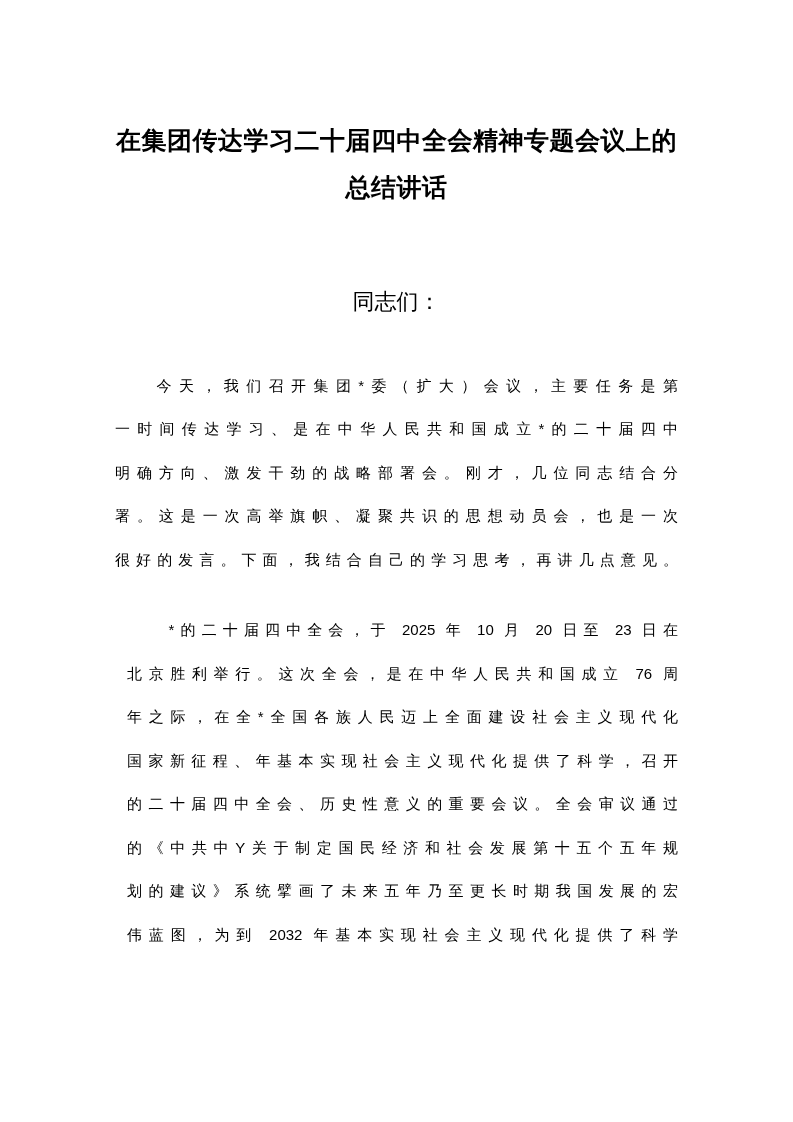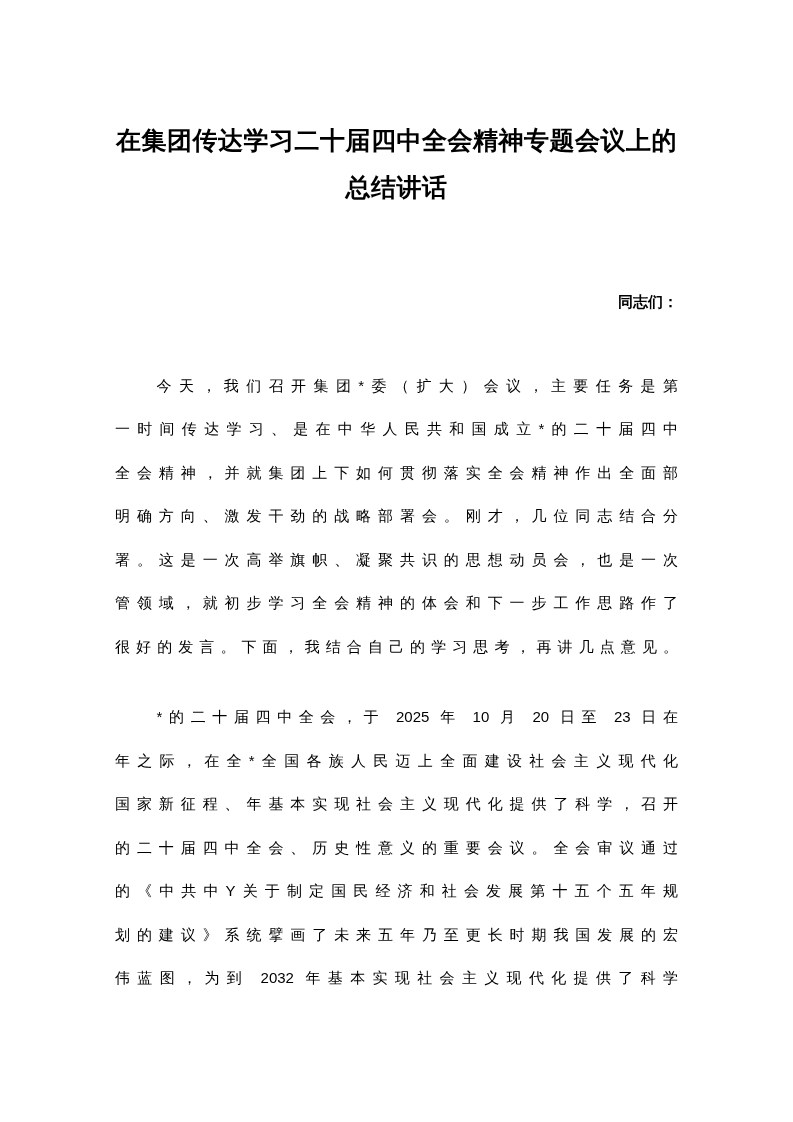--- a/index.html
+++ b/index.html
@@ -22,31 +22,30 @@
   .title-block {
     margin-top: 117px;
     font-size: 25px;
     line-height: 47px;
     font-weight: bold;
     text-align: center;
     letter-spacing: 0.5px;
   }
   .salutation {
     margin-top: 69px;
-    font-size: 15px;
+    font-size: 22px;
     line-height: 43.5px;
-    text-align: right;
-    font-weight: bold;
+    text-align: center;
   }
   .para {
     font-size: 15px;
     line-height: 43.5px;
   }
   .para-1 { margin-top: 40px; }
-  .para-2 { margin-top: 27px; }
+  .para-2 { margin-top: 27px; margin-left: 12px; }
   .line {
     text-align: justify;
     text-align-last: justify;
     text-justify: inter-character;
     white-space: normal;
   }
   .line.indent {
     text-indent: 41.6px;
   }
 </style>
@@ -59,29 +58,28 @@
     <div class="title-block">
       <div class="title-line">在集团传达学习二十届四中全会精神专题会议上的</div>
       <div class="title-line">总结讲话</div>
     </div>
 
     <div class="salutation">同志们：</div>
 
     <div class="para para-1">
       <div class="line indent">今天，我们召开集团*委（扩大）会议，主要任务是第</div>
       <div class="line">一时间传达学习、是在中华人民共和国成立*的二十届四中</div>
-      <div class="line">全会精神，并就集团上下如何贯彻落实全会精神作出全面部</div>
       <div class="line">明确方向、激发干劲的战略部署会。刚才，几位同志结合分</div>
       <div class="line">署。这是一次高举旗帜、凝聚共识的思想动员会，也是一次</div>
-      <div class="line">管领域，就初步学习全会精神的体会和下一步工作思路作了</div>
       <div class="line">很好的发言。下面，我结合自己的学习思考，再讲几点意见。</div>
     </div>
 
     <div class="para para-2">
       <div class="line indent">*的二十届四中全会，于 2025 年 10 月 20 日至 23 日在</div>
+      <div class="line">北京胜利举行。这次全会，是在中华人民共和国成立 76 周</div>
       <div class="line">年之际，在全*全国各族人民迈上全面建设社会主义现代化</div>
       <div class="line">国家新征程、年基本实现社会主义现代化提供了科学，召开</div>
       <div class="line">的二十届四中全会、历史性意义的重要会议。全会审议通过</div>
       <div class="line">的《中共中Y关于制定国民经济和社会发展第十五个五年规</div>
       <div class="line">划的建议》系统擘画了未来五年乃至更长时期我国发展的宏</div>
       <div class="line">伟蓝图，为到 2032 年基本实现社会主义现代化提供了科学</div>
     </div>
 
   </div>
 </div>

